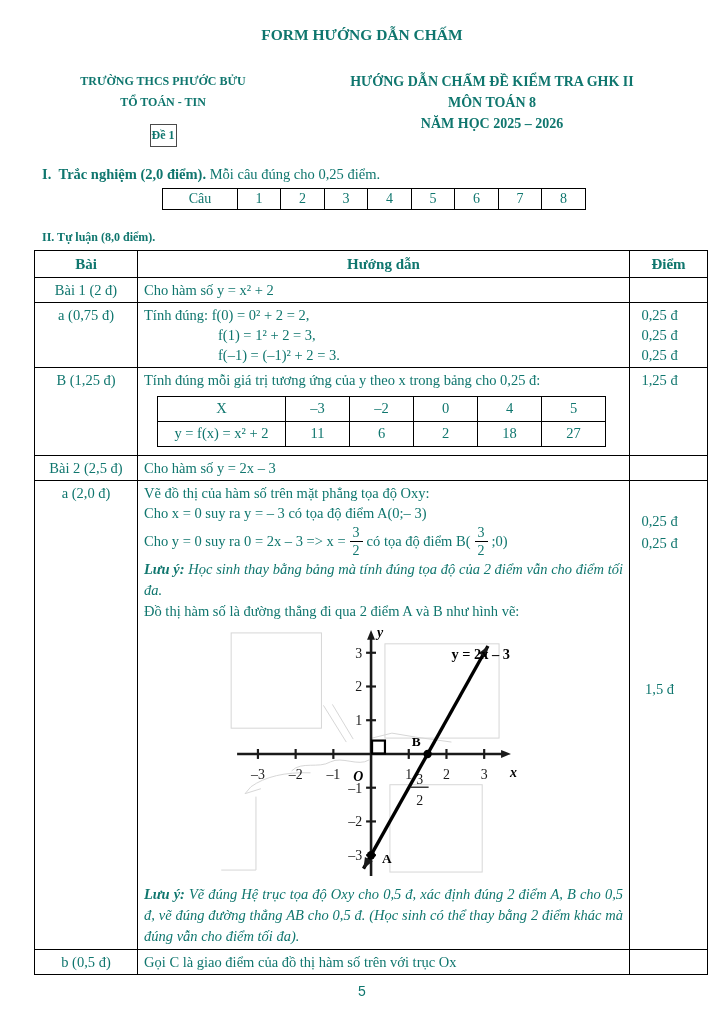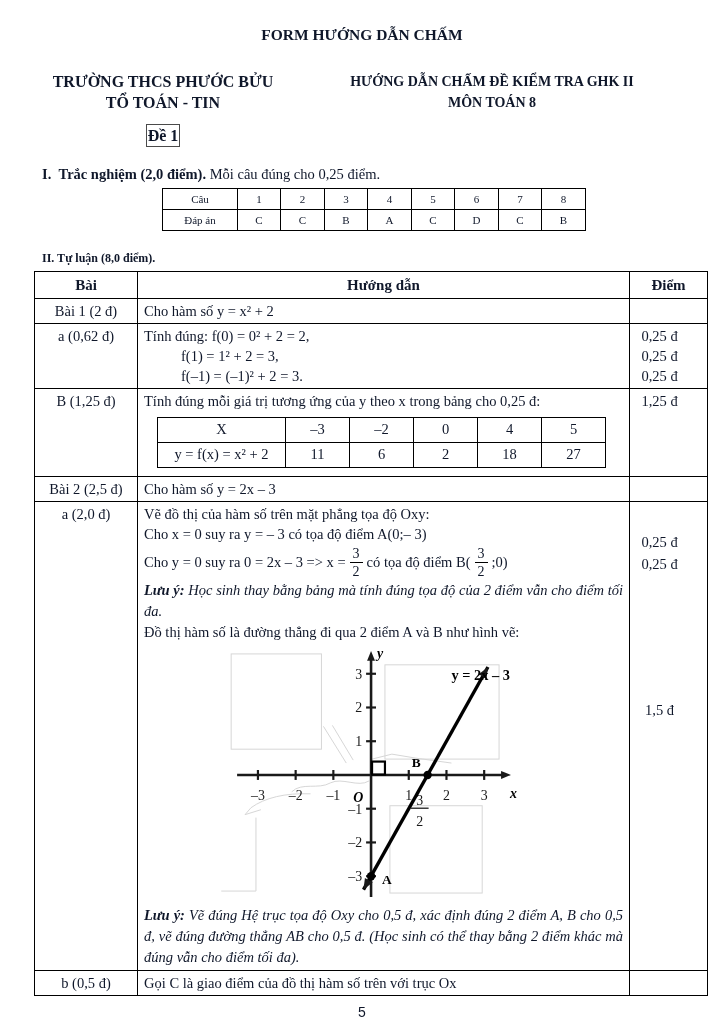--- a/index.html
+++ b/index.html
@@ -1,41 +1,41 @@
 <!DOCTYPE html>
 <html><head>
 <meta charset="utf-8">
 <style>
   * { margin:0; padding:0; box-sizing:border-box; }
   html,body { background:#fff; }
   .page {
     position:relative; width:724px; height:1024px; margin:0 auto;
-    background:#fff; color:#0f172a;
+    background:#fff; color:#0f766e;
     font-family:"Liberation Serif","DejaVu Serif",serif;
     font-size:14.5px; overflow:hidden; padding-top:26px;
   }
   .doc-title { text-align:center; font-weight:bold; font-size:15.5px; }
   .head-row { display:flex; margin-top:27px; }
-  .head-left { width:250px; margin-left:38px; text-align:center; font-weight:bold; font-size:16px; line-height:21px; }
+  .head-left { width:250px; margin-left:38px; text-align:center; font-weight:bold; font-size:12px; line-height:21px; }
   .head-right { flex:1; text-align:center; font-weight:bold; font-size:14px; line-height:21px; padding-right:28px; }
   .de-box { display:inline-block; border:1px solid #4a4a4a; padding:0 1px; margin-top:11px; }
   .sec-heading { margin:19px 0 0 42px; font-size:14.5px; }
   .sec-heading .num { font-weight:bold; }
   .sec-heading b { font-weight:bold; }
   table { border-collapse:collapse; }
   td, th { border:1px solid #000; vertical-align:top; }
   .mcq { margin:5px 0 0 162px; table-layout:fixed; }
-  .mcq td { text-align:center; height:21px; line-height:20px; padding:0 2px; font-size:11px; }
+  .mcq td { text-align:center; height:21px; line-height:20px; padding:0 2px; font-size:14px; }
   .sec2-heading { margin:20px 8px 0 42px; font-weight:bold; font-size:12px; }
   .main { margin:5px 0 0 34px; width:673px; table-layout:fixed; }
   .main th { font-weight:bold; text-align:center; padding:3px 4px; line-height:20px; font-size:15px; }
   .main td { padding:2px 6px; line-height:20px; font-size:14.5px; }
   .main td.bai { text-align:center; }
   .main td.pts { text-align:center; padding-left:2px; padding-right:20px; }
-  .indent { margin-left:37px; }
+  .indent { margin-left:74px; }
   .inner { margin:6px 0 6px 13px; table-layout:fixed; }
   .inner td { text-align:center; height:25px; line-height:23px; padding:0 4px; font-size:14.5px; }
   .note { font-style:italic; text-align:justify; line-height:21px; }
   .note b { font-weight:bold; }
   .p3 { display:flex; align-items:center; line-height:20px; margin:2px 0; }
   .frac { display:inline-flex; flex-direction:column; align-items:center; line-height:13px; font-size:14px; margin:0 4px; }
   .frac .fn { padding:1px 3px 2px; border-bottom:1.3px solid #000; }
   .frac .fd { padding-top:2px; }
   .graph-wrap { margin:1px 0 1px 62px; }
   .pt-a { margin-top:27px; line-height:22px; }
@@ -60,20 +60,21 @@
 
   <div class="head-row">
     <div class="head-left">
       <div>TRƯỜNG THCS PHƯỚC BỬU</div>
       <div>TỔ TOÁN - TIN</div>
       <div><span class="de-box">Đề 1</span></div>
     </div>
     <div class="head-right">
       <div>HƯỚNG DẪN CHẤM ĐỀ KIỂM TRA GHK II</div>
       <div>MÔN TOÁN 8</div>
+      <div>NĂM HỌC 2025 – 2026</div>
     </div>
   </div>
 
   <div class="sec-heading">
     <span class="num">I.</span>&nbsp;
     <b>Trắc nghiệm (2,0 điểm).</b>
     <span>Mỗi câu đúng cho 0,25 điểm.</span>
   </div>
 
   <table class="mcq">
@@ -93,31 +94,20 @@
           <td>Câu</td>
           <td>1</td>
           <td>2</td>
           <td>3</td>
           <td>4</td>
           <td>5</td>
           <td>6</td>
           <td>7</td>
           <td>8</td>
         </tr>
-    <tr>
-          <td>Đáp án</td>
-          <td>C</td>
-          <td>C</td>
-          <td>B</td>
-          <td>A</td>
-          <td>C</td>
-          <td>D</td>
-          <td>C</td>
-          <td>B</td>
-        </tr>
   </tbody>
     </table>
 
   <div class="sec2-heading">II. Tự luận (8,0 điểm).</div>
 
   <table class="main">
     <colgroup>
         <col style="width:103px">
         <col style="width:492px">
         <col style="width:78px">
@@ -129,21 +119,21 @@
       <th>Điểm</th>
     </tr>
 
     <tr>
       <td class="bai">Bài 1 (2 đ)</td>
       <td>Cho hàm số y = x² + 2</td>
       <td class="pts"></td>
     </tr>
 
     <tr>
-      <td class="bai">a (0,62 đ)</td>
+      <td class="bai">a (0,75 đ)</td>
       <td>
         <div>Tính đúng: f(0) = 0² + 2 = 2,</div>
         <div class="indent">f(1) = 1² + 2 = 3,</div>
         <div class="indent">f(–1) = (–1)² + 2 = 3.</div>
       </td>
       <td class="pts">
         <div>0,25 đ</div>
         <div>0,25 đ</div>
         <div>0,25 đ</div>
       </td>

